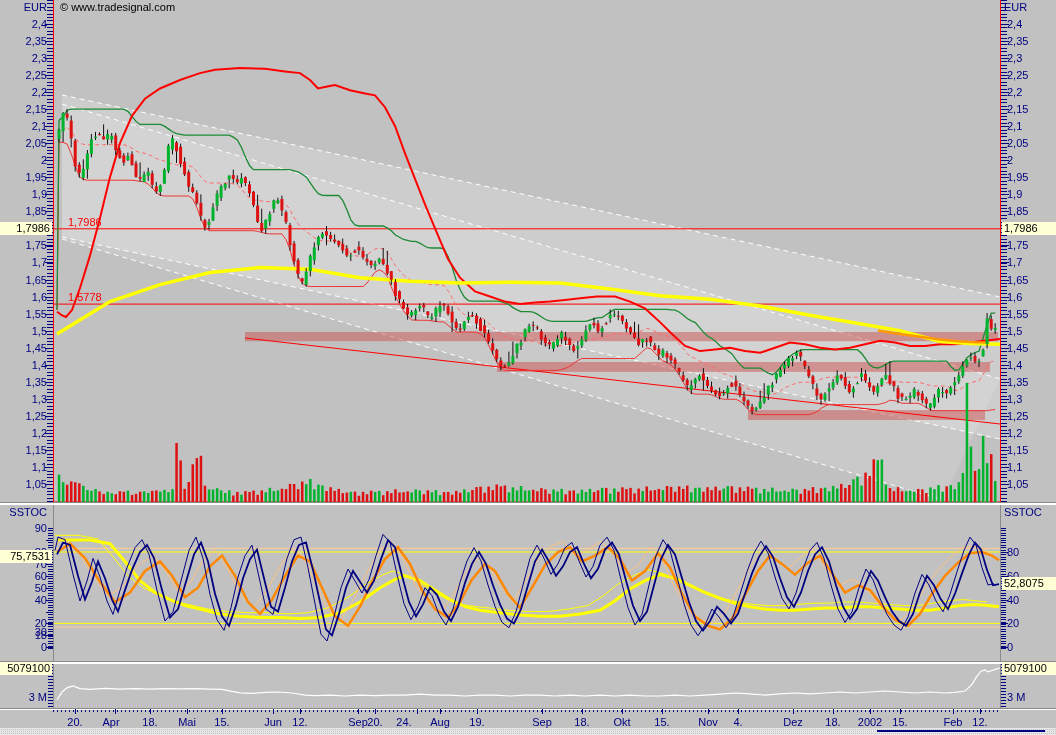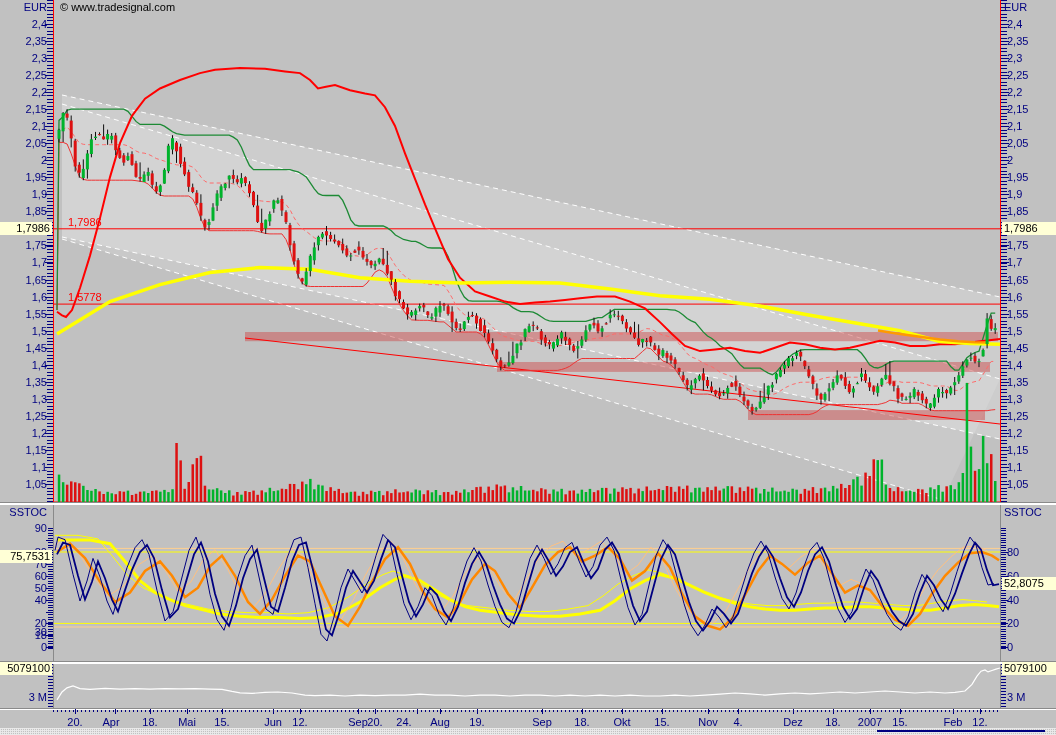--- a/index.html
+++ b/index.html
@@ -770,21 +770,21 @@
       <div class="datelbl" style="left:440px">Aug</div>
       <div class="datelbl" style="left:477px">19.</div>
       <div class="datelbl" style="left:542px">Sep</div>
       <div class="datelbl" style="left:582px">18.</div>
       <div class="datelbl" style="left:622px">Okt</div>
       <div class="datelbl" style="left:662px">15.</div>
       <div class="datelbl" style="left:708px">Nov</div>
       <div class="datelbl" style="left:738px">4.</div>
       <div class="datelbl" style="left:793px">Dez</div>
       <div class="datelbl" style="left:833px">18.</div>
-      <div class="datelbl" style="left:870px">2007</div>
+      <div class="datelbl" style="left:870px">2002</div>
       <div class="datelbl" style="left:900px">15.</div>
       <div class="datelbl" style="left:953px">Feb</div>
       <div class="datelbl" style="left:980px">12.</div>
     </div>
 
   <div id="bottomstrip"></div>
   <div id="hscroll"></div>
 </div>
 
 </body></html>

